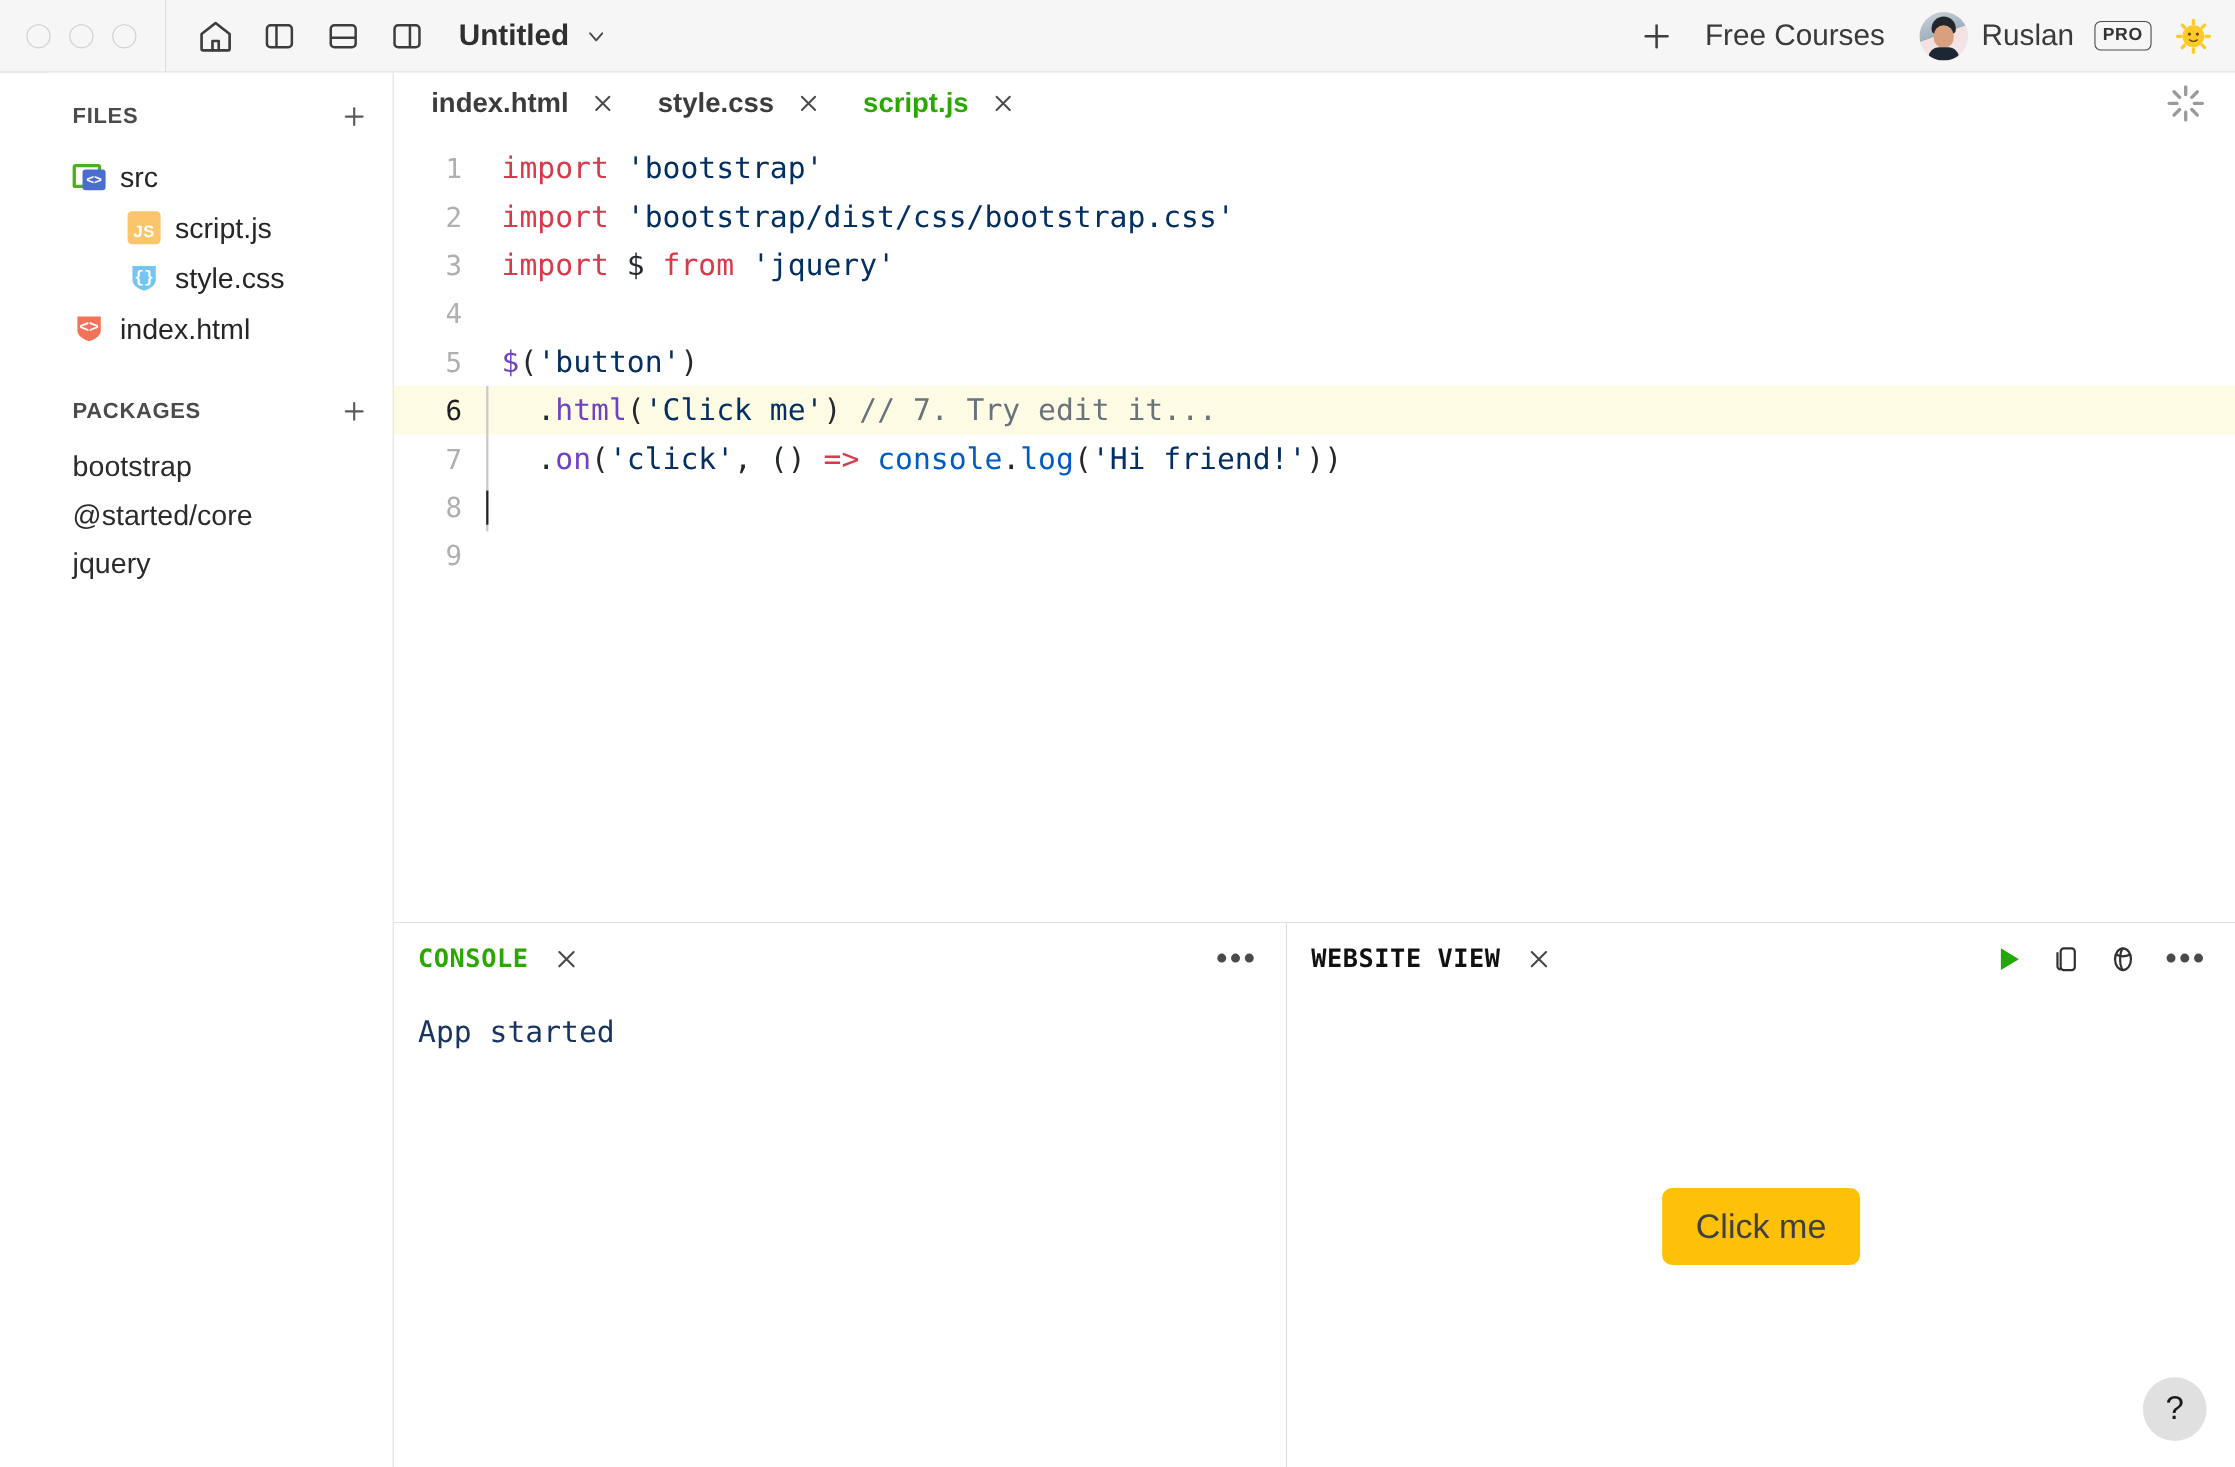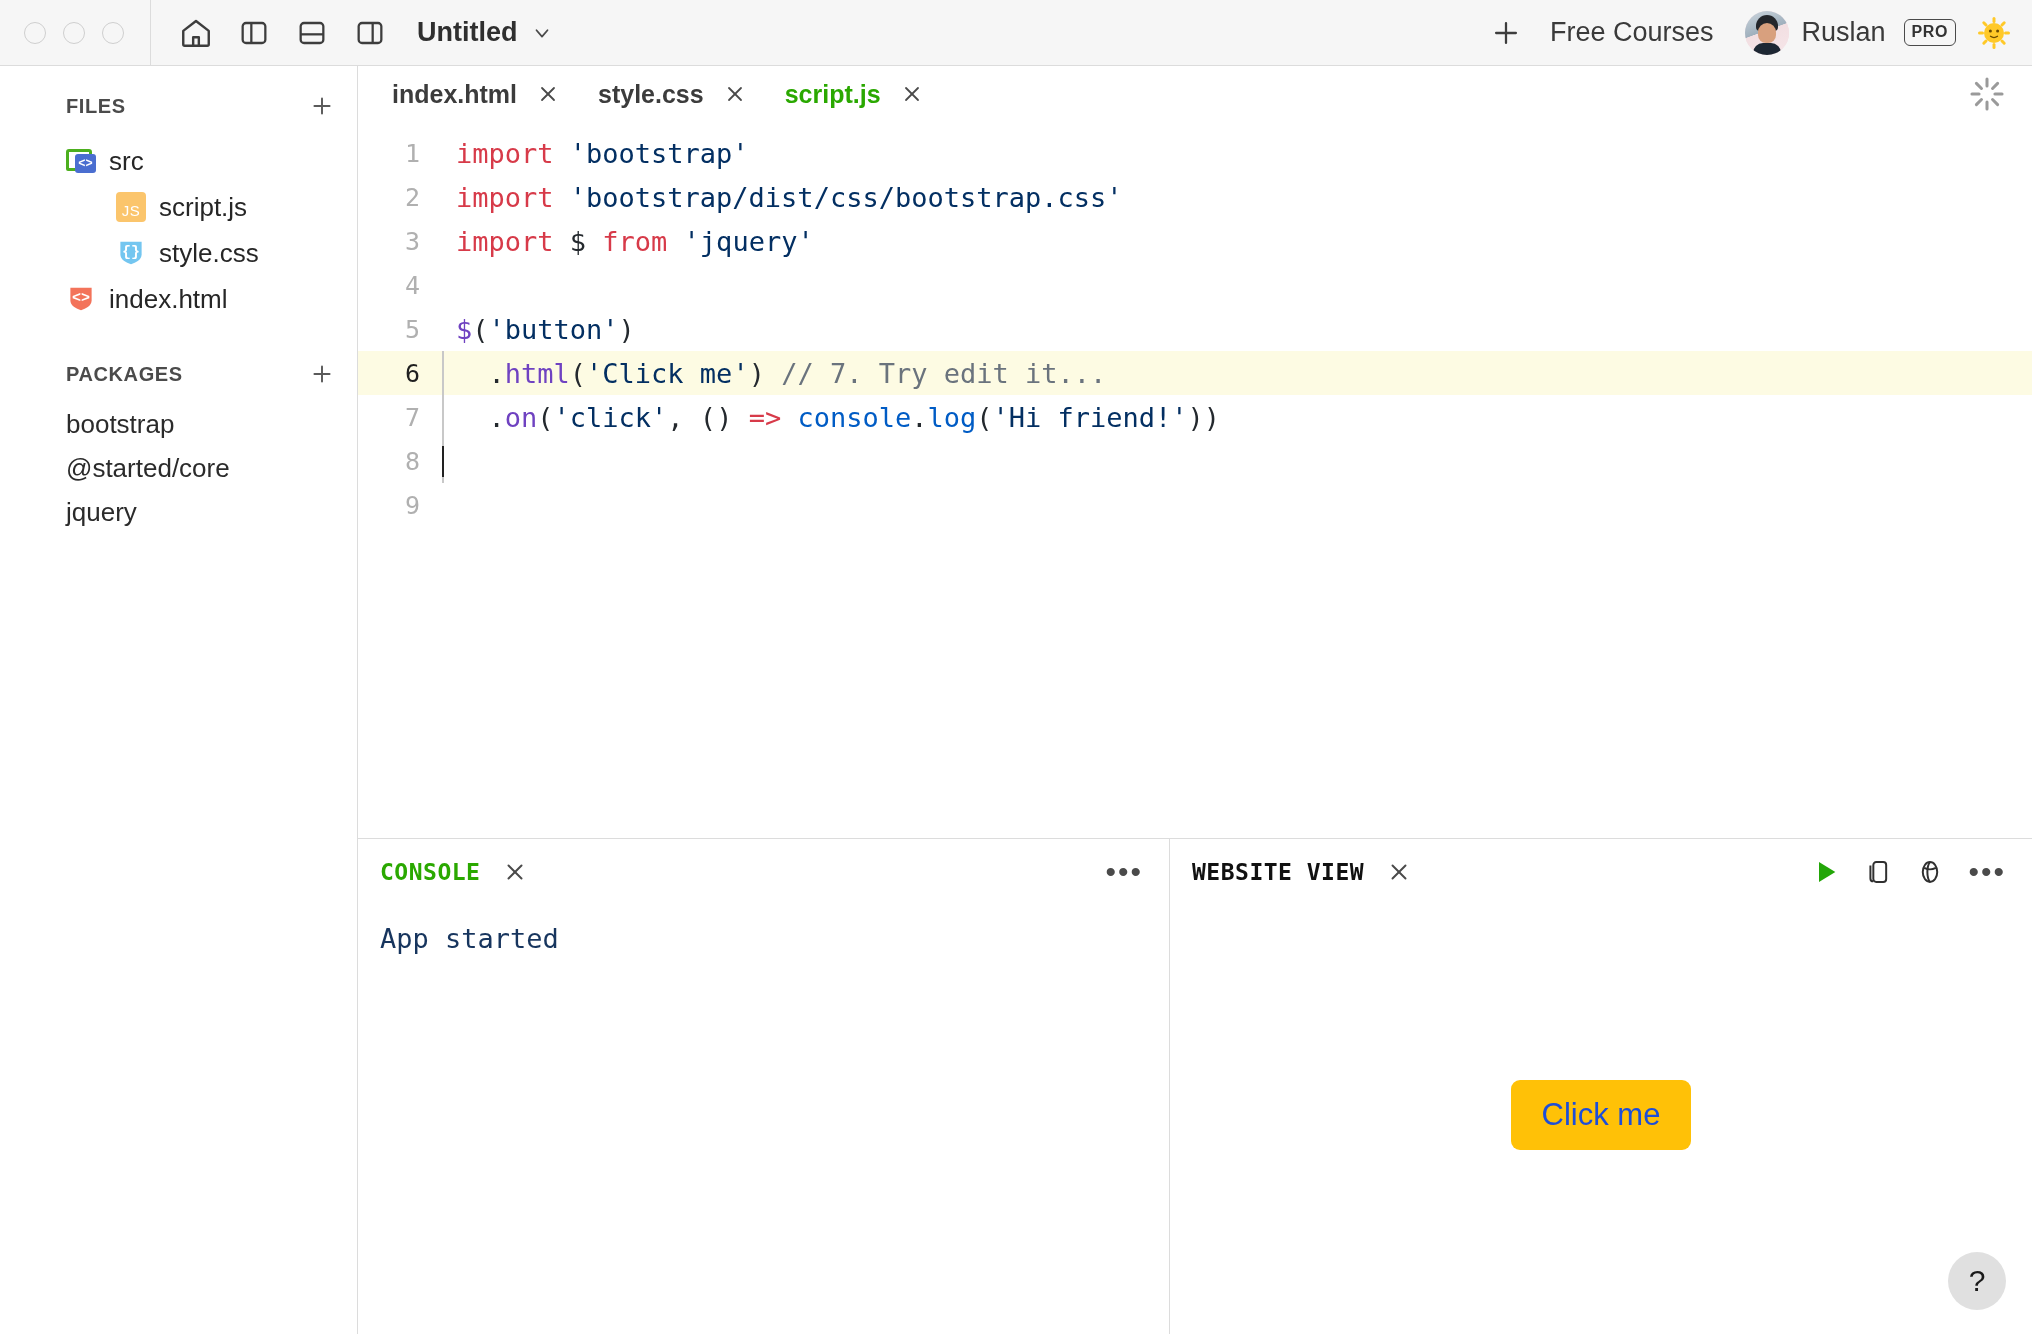--- a/index.html
+++ b/index.html
@@ -133,21 +133,21 @@
   .ic-folder .f-sq {
     position:absolute; left:9px; top:8px; width:21px; height:19px;
     background:#4a6ed0; border-radius: 3px;
     display:flex; align-items:center; justify-content:center;
     color:#fff; font-size: 12px; font-family:"Liberation Mono",monospace; font-weight:700;
   }
   
   .ic-js {
     background: #fbc56c; border-radius: 4px;
     display:flex; align-items:flex-end; justify-content:center;
-    color:#fff; font-size: 15px; font-weight: 400;
+    color:#fff; font-size: 15px; font-weight: 700;
     font-family:"Liberation Sans", sans-serif;
     padding-bottom: 3px; letter-spacing:.5px;
   }
   
   .shield {
     width: 30px; height: 30px;
     display:flex; align-items:center; justify-content:center;
     color:#fff; font-size:15px; font-weight:700;
     font-family:"Liberation Mono", monospace;
   }
@@ -256,21 +256,21 @@
     font-family: "DejaVu Sans Mono", monospace;
     font-size: 27px; color: #17355e;
     overflow: hidden;
   }
   .web-body {
     flex: 1 1 auto; background: #ffffff;
     display: flex; align-items: center; justify-content: center;
     position: relative;
   }
   .click-btn {
-    background: #ffc107; color: #1d4ed8;
+    background: #ffc107; color: #404040;
     border: none; border-radius: 9px;
     font-size: 31px; font-family: "Liberation Sans", sans-serif;
     padding: 17px 31px;
     cursor: pointer;
     margin-top: -10px;
   }
   .help-btn {
     position: absolute; right: 26px; bottom: 24px;
     width: 58px; height: 58px; border-radius: 50%;
     background: #e0e0e0; color: #1a1a1a;

